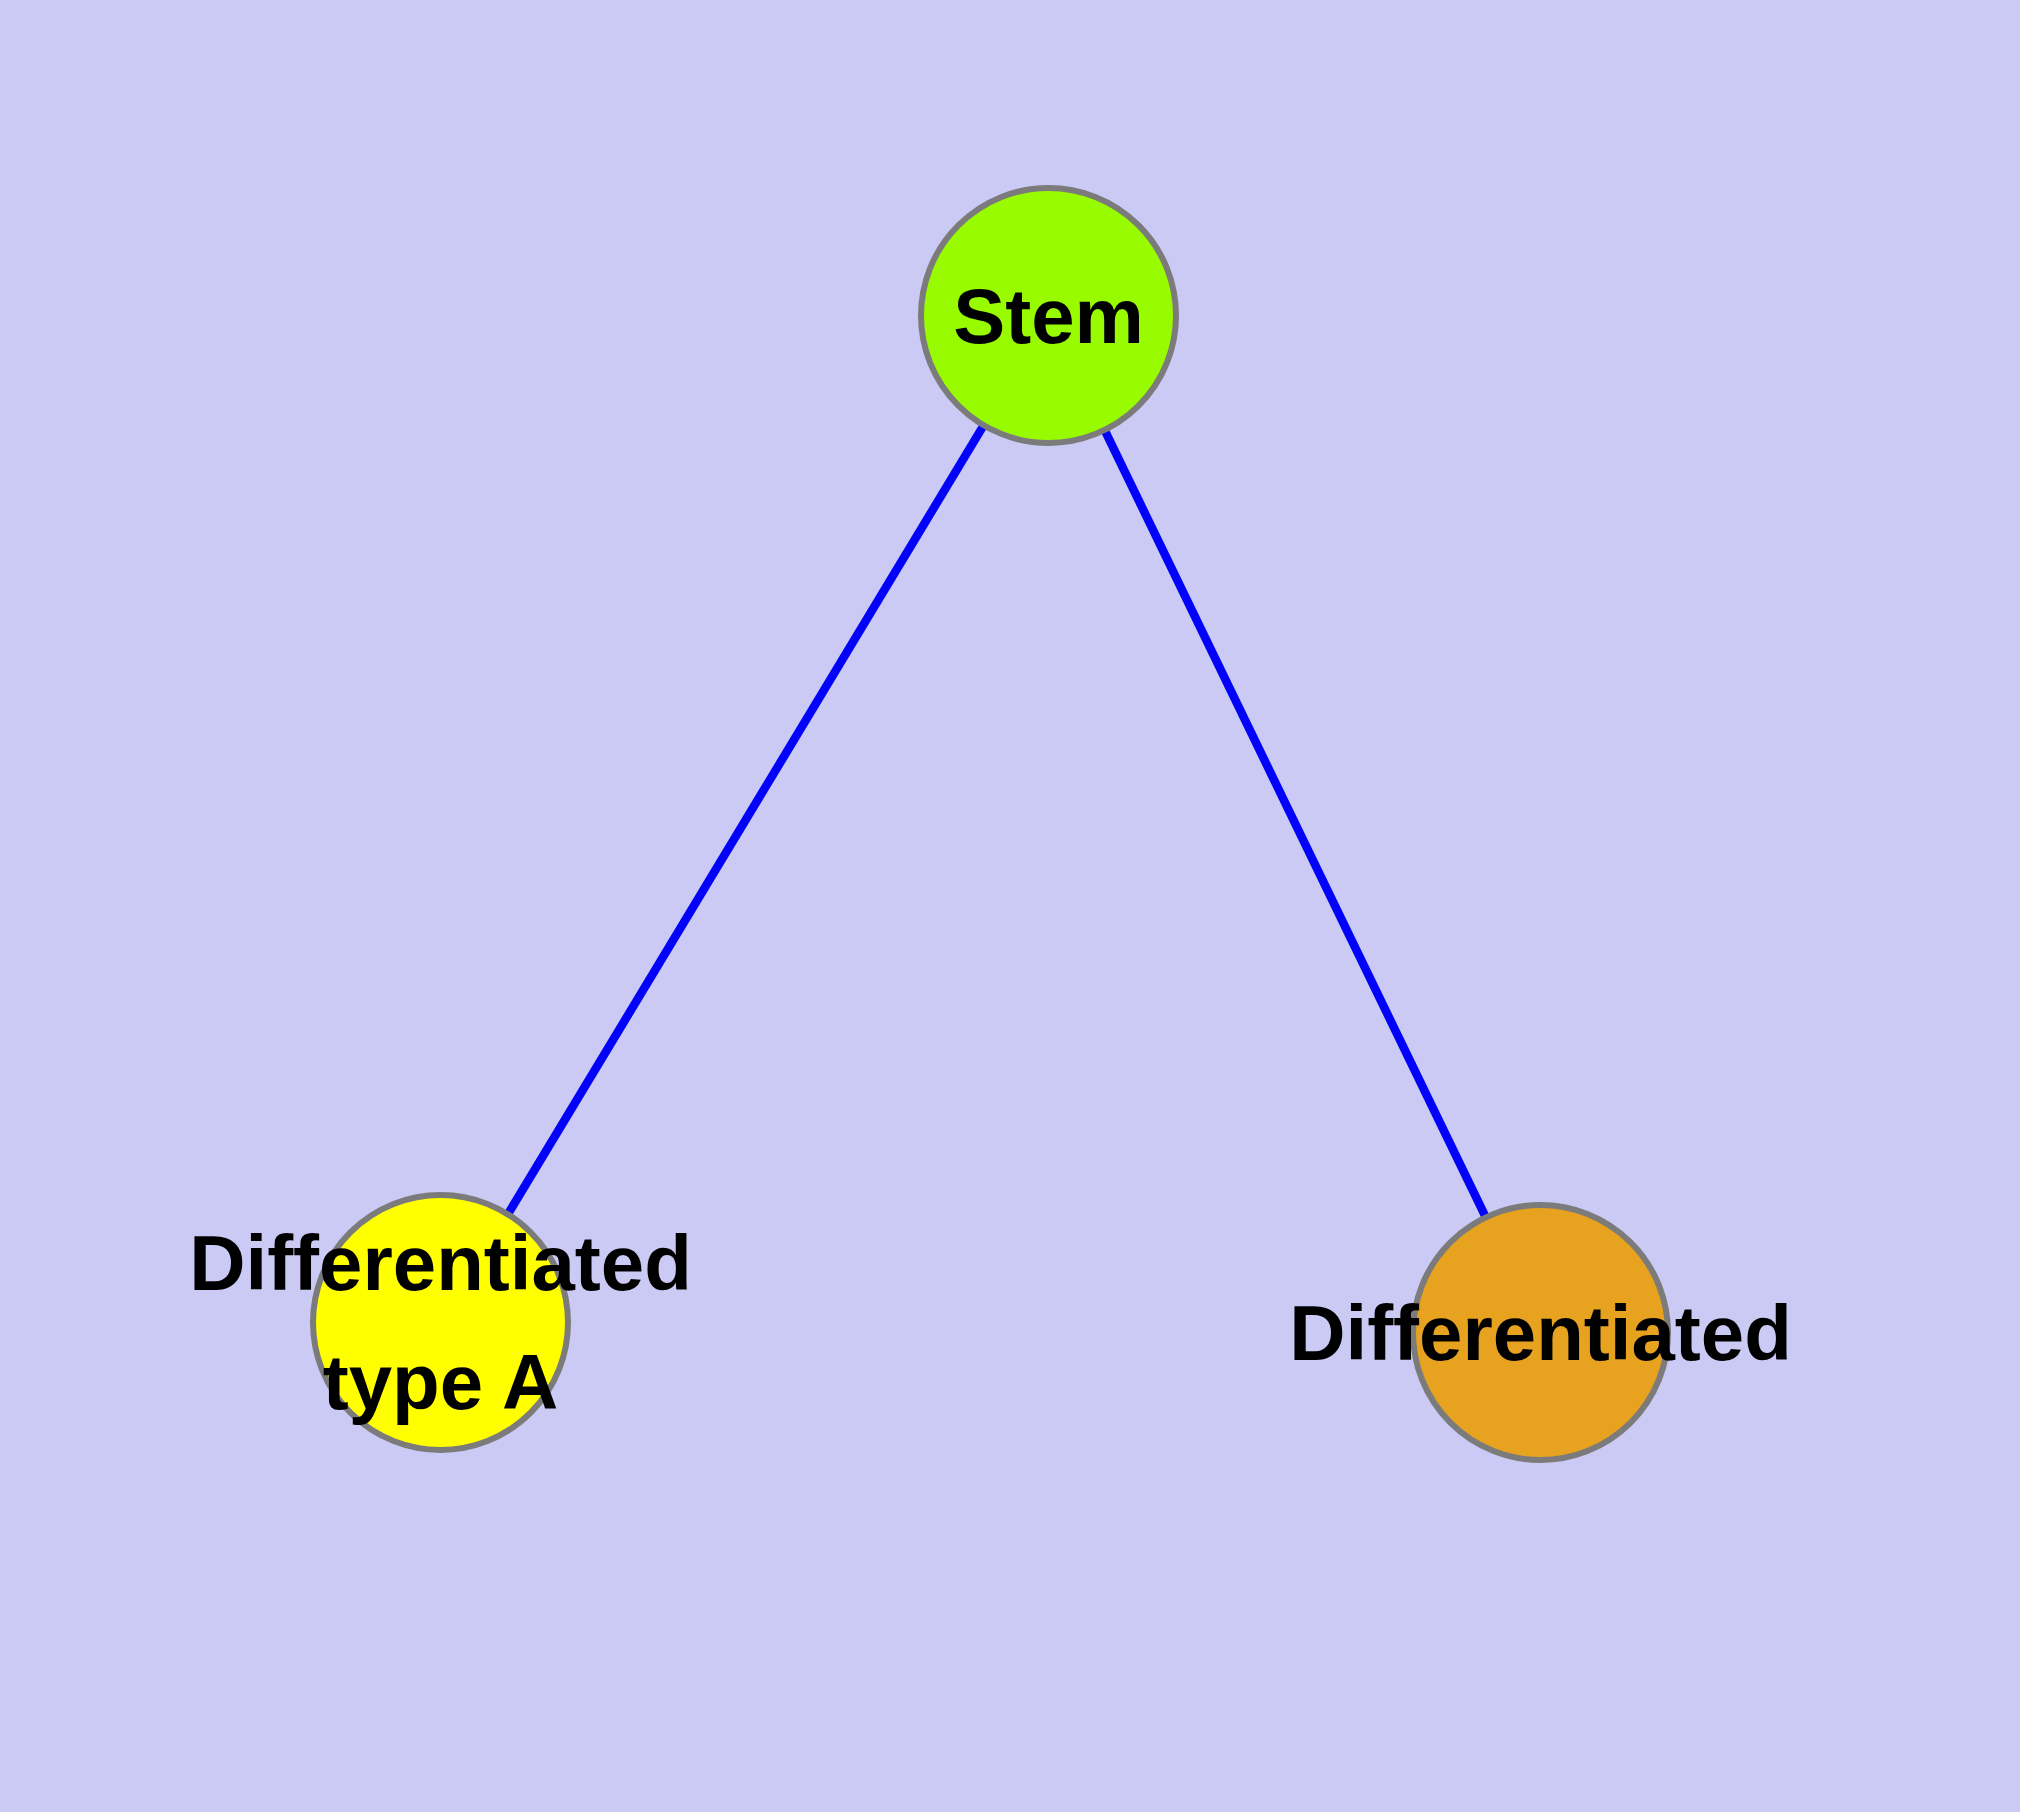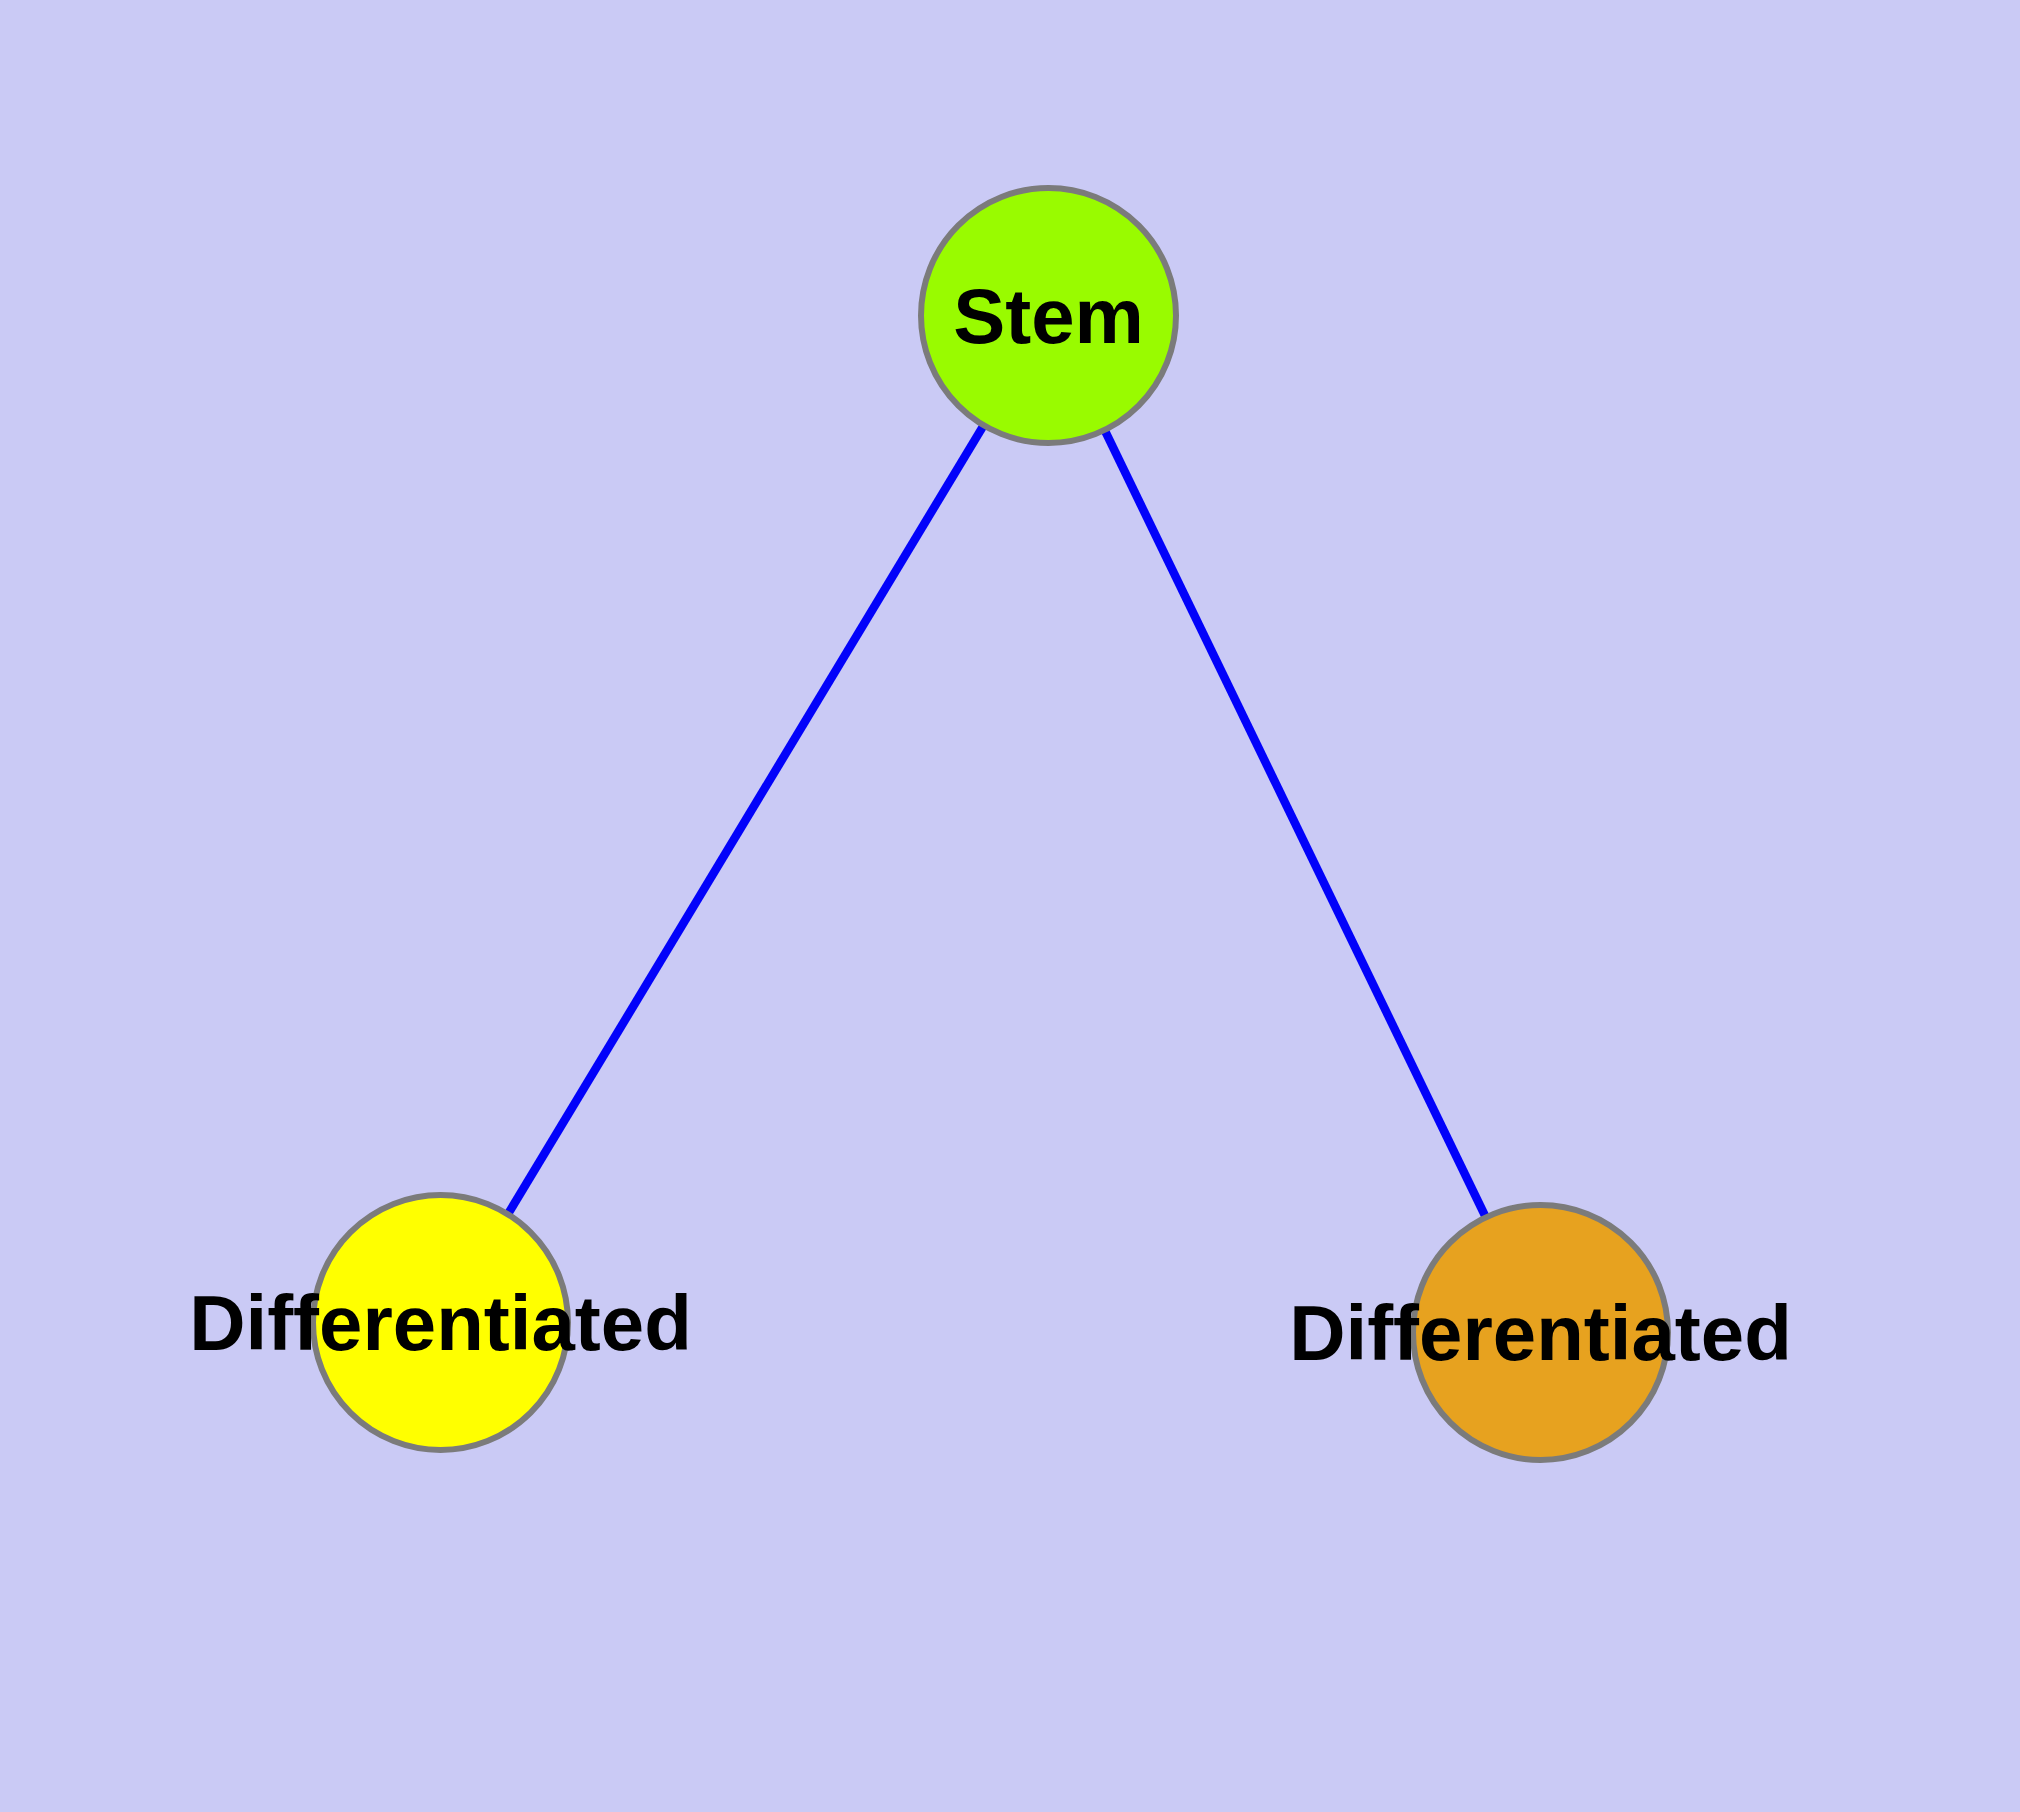--- a/index.html
+++ b/index.html
@@ -66,20 +66,21 @@
 
   <div class="node node-stem" style="background: rgb(153, 251, 0);">
     <div class="node-label">
       <span>Stem</span>
     </div>
   </div>
 
   <div class="node node-type-a" style="background: rgb(255, 255, 0);">
     <div class="node-label">
       <span>Differentiated</span>
+      <span>type A</span>
     </div>
   </div>
 
   <div class="node node-type-b" style="background: rgb(231, 162, 31);">
     <div class="node-label">
       <span>Differentiated</span>
     </div>
   </div>
 
 </div>

